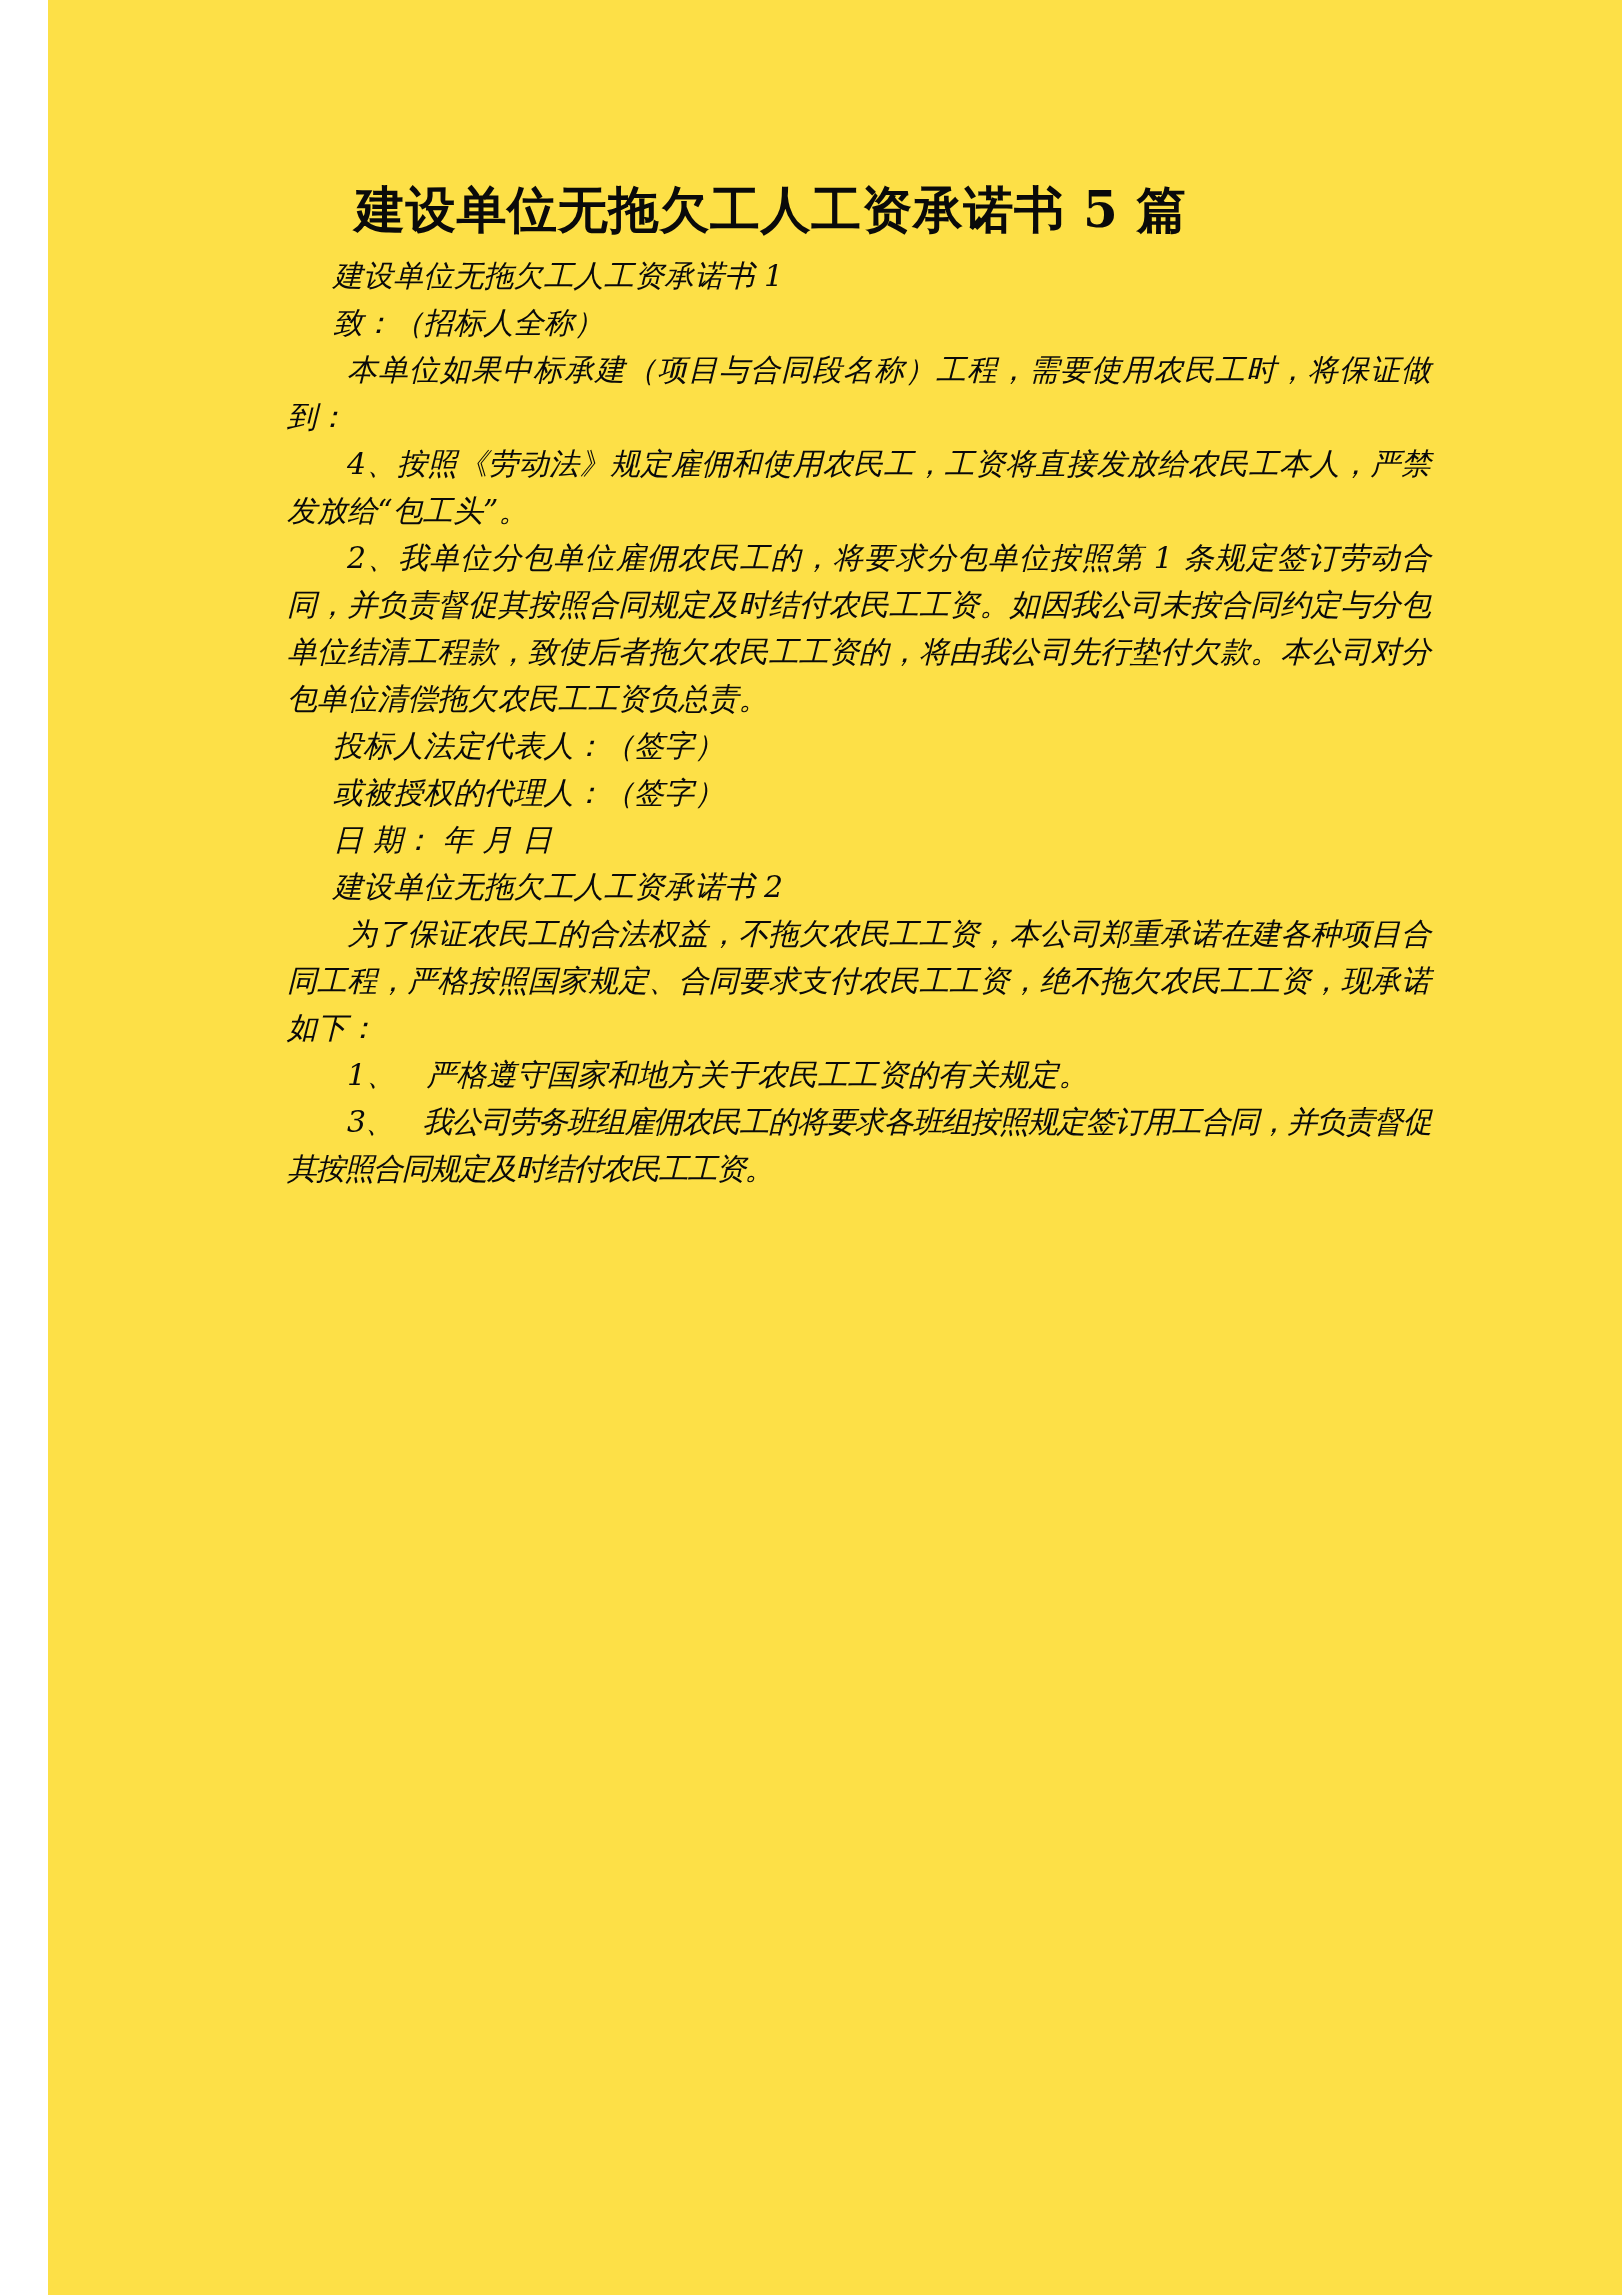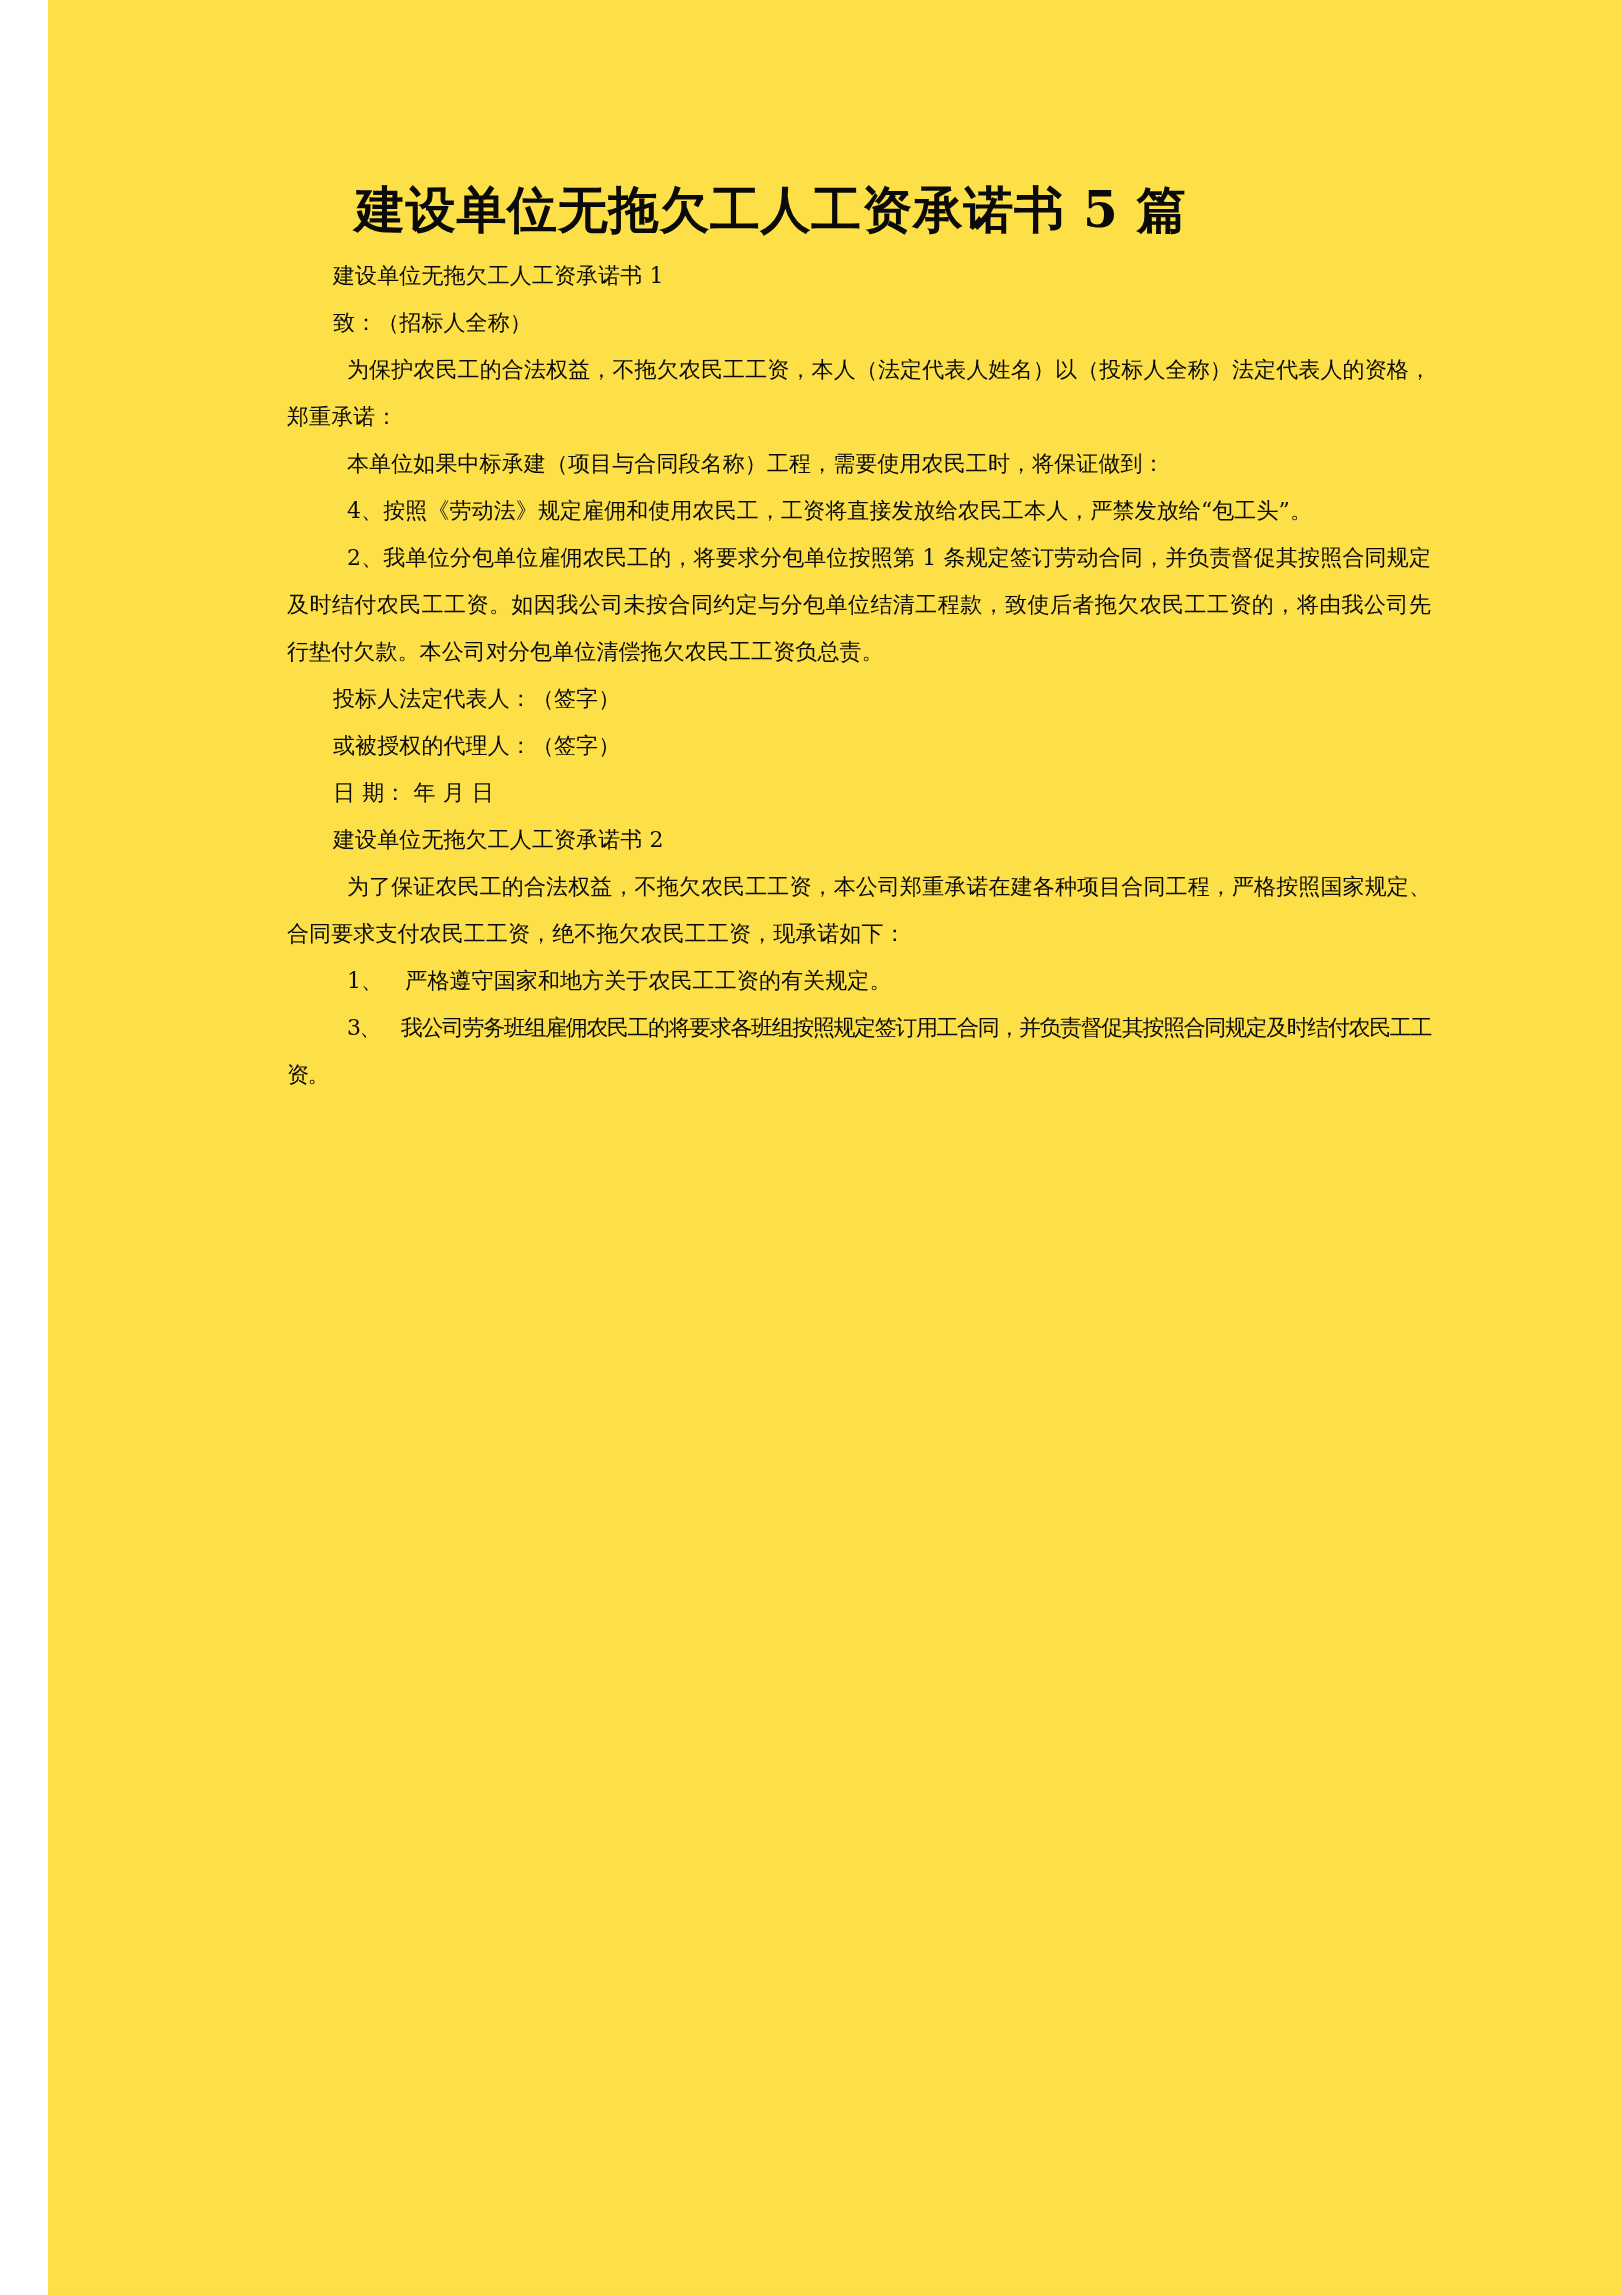--- a/index.html
+++ b/index.html
@@ -27,46 +27,46 @@
     font-size: 50px;
     font-weight: bold;
     line-height: 77px;
     letter-spacing: 0.7px;
     text-align: left;
     padding-left: 68px;
     margin: 0 0 3.9px 0;
     white-space: nowrap;
   }
   .p {
-    font-size: 22px;
+    font-size: 30px;
     line-height: 47px;
     margin: 0;
     text-align: justify;
     text-justify: inter-character;
     word-break: break-all;
     letter-spacing: 0.1px;
+    font-style: italic;
   }
   .p.indent { text-indent: 60px; }
   .p.indent-sub { text-indent: 46px; }
   .p.tight { letter-spacing: -1px; }
   .p.tight2 { letter-spacing: -1.4px; }
 </style>
 </head>
 <body>
 
 <div class="page">
   <div class="content">
 
     <h1 class="doc-title">建设单位无拖欠工人工资承诺书 5 篇</h1>
 
     <p class="p indent-sub">建设单位无拖欠工人工资承诺书 1</p>
 
     <p class="p indent-sub">致：（招标人全称）</p>
 
-    <p class="p indent">为保护农民工的合法权益，不拖欠农民工工资，本人（法定代表人姓名）以（投标人全称）法定代表人的资格，郑重承诺：</p>
 
     <p class="p indent">本单位如果中标承建（项目与合同段名称）工程，需要使用农民工时，将保证做到：</p>
 
     <p class="p indent">4、按照《劳动法》规定雇佣和使用农民工，工资将直接发放给农民工本人，严禁发放给“包工头”。</p>
 
     <p class="p indent">2、我单位分包单位雇佣农民工的，将要求分包单位按照第 1 条规定签订劳动合同，并负责督促其按照合同规定及时结付农民工工资。如因我公司未按合同约定与分包单位结清工程款，致使后者拖欠农民工工资的，将由我公司先行垫付欠款。本公司对分包单位清偿拖欠农民工工资负总责。</p>
 
 
 
 

